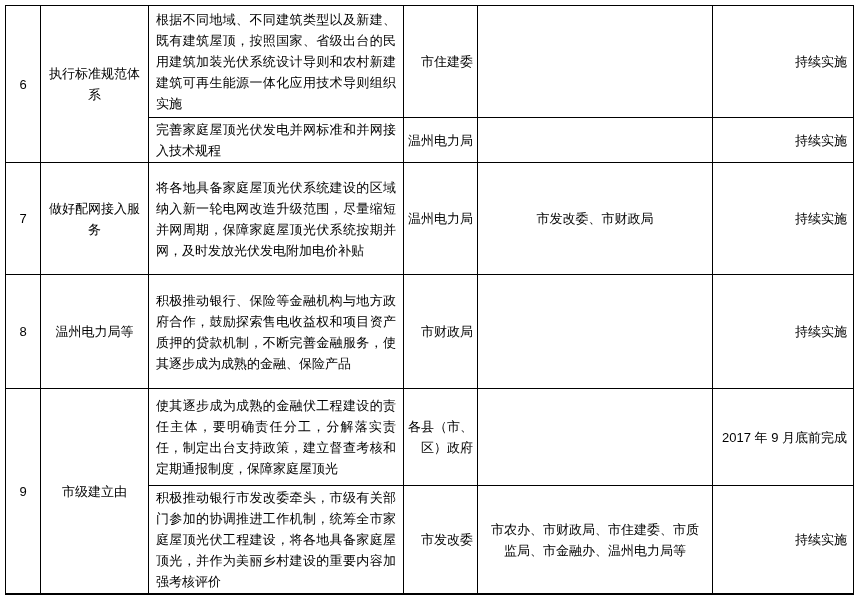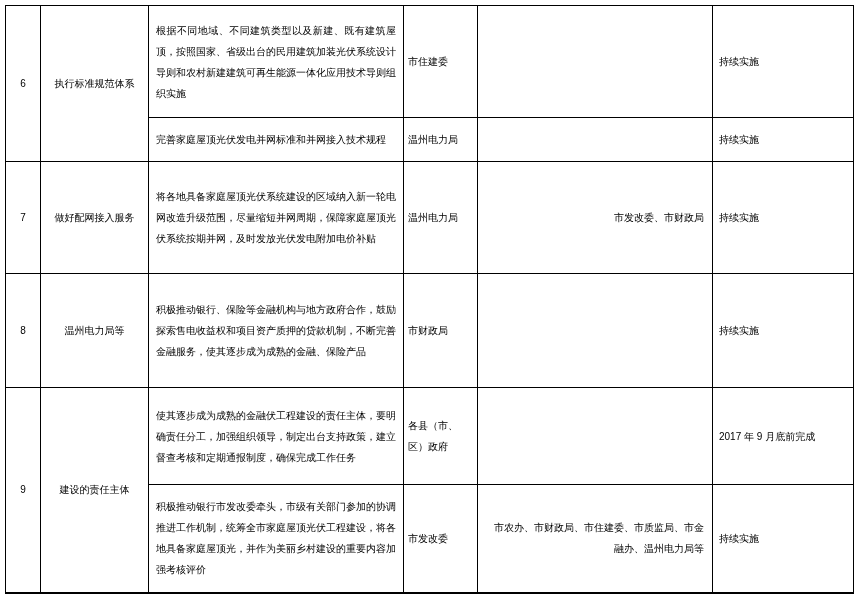--- a/index.html
+++ b/index.html
@@ -13,31 +13,31 @@
   table.doc-table{
     position:absolute;left:5px;top:5px;
     width:848px;
     border-collapse:collapse;
     table-layout:fixed;
     border:1px solid #000;
     border-bottom:2px solid #000;
   }
   table.doc-table td{
     border:1px solid #000;
-    font-size:10px;
+    font-size:13px;
     line-height:21px;
     overflow:hidden;
     vertical-align:middle;
   }
   td.c-num{text-align:center;}
   td.c-cat{padding:0 8px;text-align:center;}
   td.c-desc{padding:1px 7px;text-align:justify;}
-  td.c-resp{padding:0 4px;text-align:left;margin-left:28px;}
-  td.c-coop{padding:0 8px;text-align:right;}
-  td.c-time{padding:0 6px;text-align:left;}
+  td.c-resp{padding:0 4px;text-align:right;margin-left:28px;}
+  td.c-coop{padding:0 8px;text-align:center;}
+  td.c-time{padding:0 6px;text-align:right;}
   .misspell{
     text-decoration-style:wavy;
     text-decoration-color:#007d00;
     text-decoration-thickness:1px;
     text-underline-offset:2px;
   }
 </style>
 </head>
 <body>
 
@@ -82,22 +82,22 @@
         <td class="c-num">8</td>
         <td class="c-cat">温州电力局等</td>
         <td class="c-desc"><span>积极推动银行、保险等金融机构与地方政府合作，鼓励探索售电收益权和项目资产质押的贷款机制，不断完善金融服务，使其逐步成为成熟的金融、保险产品</span></td>
         <td class="c-resp">市财政局</td>
         <td class="c-coop"></td>
         <td class="c-time">持续实施</td>
       </tr>
 
       <tr style="height:97px">
         <td class="c-num" rowspan="2">9</td>
-        <td class="c-cat" rowspan="2">建设的责任主体</td>
-        <td class="c-desc"><span>使其逐步成为成熟的金融</span><span class="misspell">伏工程</span><span>建设的责任主体，要明确责任分工，加强组织领导，制定出台支持政策，建立督查考核和定期通报制度，确保完成工作任务</span></td>
+        <td class="c-cat" rowspan="2">市级建立由</td>
+        <td class="c-desc"><span>使其逐步成为成熟的金融</span><span class="misspell">伏工程</span><span>建设的责任主体，要明确责任分工，分解落实责任，制定出台支持政策，建立督查考核和定期通报制度，保障家庭屋顶光</span></td>
         <td class="c-resp">各县（市、区）政府</td>
         <td class="c-coop"></td>
         <td class="c-time">2017 年 9 月底前完成</td>
       </tr>
 
       <tr style="height:108px">
         <td class="c-desc"><span>积极推动银行</span><span class="misspell">市发改委</span><span>牵头，市级有关部门参加的协调推进工作机制，统筹全市家庭屋顶光</span><span class="misspell">伏工程</span><span>建设，将各地具备家庭屋顶光，并作为美丽乡村建设的重要内容加强考核评价</span></td>
         <td class="c-resp">市发改委</td>
         <td class="c-coop"><span>市农办、市财政局、市住建委、市质监局、市金融办、温州电力局等</span></td>
         <td class="c-time">持续实施</td>

